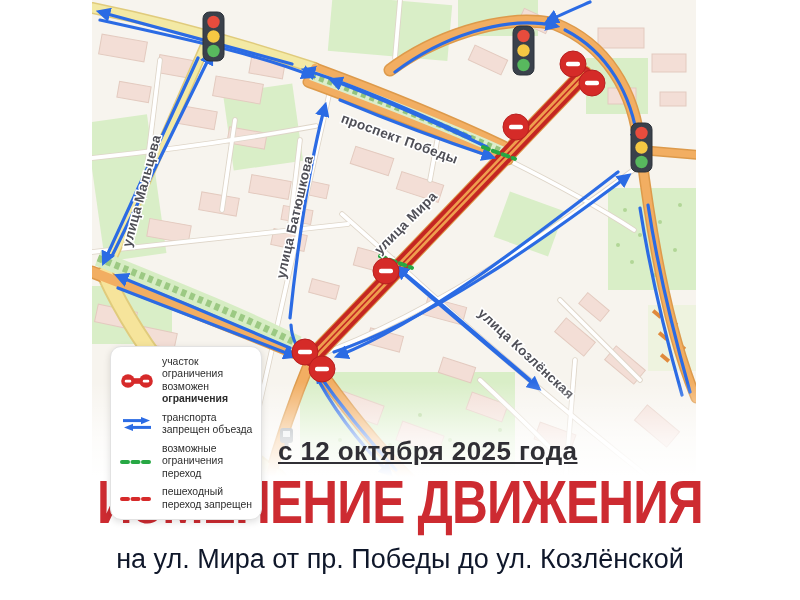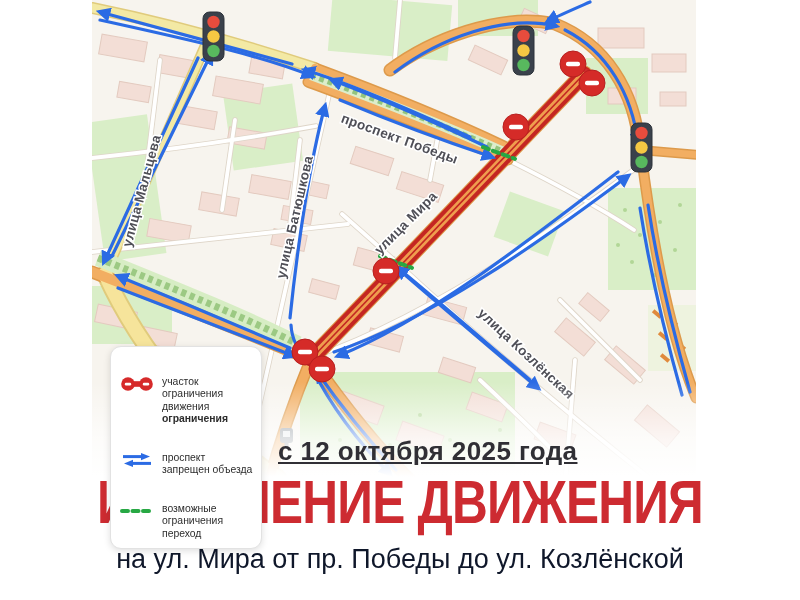--- a/index.html
+++ b/index.html
@@ -7,21 +7,21 @@
           font-family:"Liberation Sans",sans-serif;}
   .map-wrap{position:absolute;left:92px;top:0;width:604px;height:485px;}
   .map-wrap svg{display:block;}
   .fade{position:absolute;left:92px;top:382px;width:604px;height:103px;pointer-events:none;
         background:linear-gradient(to bottom,rgba(255,255,255,0) 0%,rgba(255,255,255,.72) 55%,#fff 92%);}
   
   .legend{position:absolute;left:110px;top:346px;width:152px;box-sizing:border-box;
           background:#fff;border:1.5px solid #e2e2e2;border-radius:11px;
           box-shadow:0 2px 7px rgba(0,0,0,.13);padding:9px 6px 8px 8px;
           display:flex;flex-direction:column;gap:6px;z-index:5;}
-  .legend-row{display:flex;gap:7px;margin-top:20px;}
+  .legend-row{display:flex;align-items:center;gap:7px;}
   .legend-icon{flex:0 0 36px;display:flex;justify-content:center;}
   .legend-text{font-size:10.4px;line-height:1.2;color:#2d2d2d;}
   .legend-text b{font-weight:bold;}
   
   .date-banner{position:absolute;left:278px;top:436px;font-size:26px;font-weight:bold;
                color:#302f35;letter-spacing:.4px;z-index:6;white-space:nowrap;text-decoration:underline;}
   
   .title{position:absolute;top:469px;left:0;width:800px;text-align:center;
          font-size:62px;line-height:1.05;font-weight:bold;letter-spacing:-1px;
          transform:scaleX(.8);transform-origin:400px 0;white-space:nowrap;}
@@ -288,43 +288,52 @@
       <span class="legend-icon">
         <svg width="36" height="16" viewBox="0 0 36 16">
           <rect x="9" y="5.2" width="18" height="5.6" fill="#d62a2a"></rect>
           <circle cx="9" cy="8" r="6.8" fill="#d62a2a"></circle>
           <circle cx="27" cy="8" r="6.8" fill="#d62a2a"></circle>
           <rect x="5.8" y="6.8" width="6.4" height="2.6" rx="1.2" fill="#fff"></rect>
           <rect x="23.8" y="6.8" width="6.4" height="2.6" rx="1.2" fill="#fff"></rect>
         </svg>
       </span>
       <span class="legend-text"><span>участок ограничения</span><br>
-        <span>движения </span><b>ограничения</b></span>
+        <span>возможен </span><b>ограничения</b></span>
     </div>
     <div class="legend-row">
       <span class="legend-icon">
         <svg width="36" height="16" viewBox="0 0 36 16">
           <path d="M4 4.6 H23" stroke="#2b6be4" stroke-width="3"></path>
           <path d="M22 1 L31 4.6 L22 8.2 Z" fill="#2b6be4"></path>
           <path d="M32 11.4 H13" stroke="#2b6be4" stroke-width="3"></path>
           <path d="M14 7.8 L5 11.4 L14 15 Z" fill="#2b6be4"></path>
         </svg>
       </span>
-      <span class="legend-text"><span>проспект</span><br>
+      <span class="legend-text"><span>транспорта</span><br>
         <span>запрещен объезда</span><b></b></span>
     </div>
     <div class="legend-row">
       <span class="legend-icon">
         <svg width="36" height="16" viewBox="0 0 36 16">
           <path d="M3 8 H33" stroke="#27a844" stroke-width="4" stroke-dasharray="6 4.5" stroke-linecap="round"></path>
         </svg>
       </span>
       <span class="legend-text"><span>возможные</span><br>
         <span>ограничения переход</span><b></b></span>
     </div>
+    <div class="legend-row">
+      <span class="legend-icon">
+        <svg width="36" height="16" viewBox="0 0 36 16">
+          <path d="M3 8 H33" stroke="#d62a2a" stroke-width="4" stroke-dasharray="6 4.5" stroke-linecap="round"></path>
+        </svg>
+      </span>
+      <span class="legend-text"><span>пешеходный</span><br>
+        <span>переход запрещен</span><b></b></span>
+    </div>
   </div>
 
   <div class="date-banner">с 12 октября 2025 года</div>
 
   <div class="title" style="color: rgb(205, 43, 49);">ИЗМЕНЕНИЕ ДВИЖЕНИЯ</div>
   <div class="subtitle">на ул. Мира от пр. Победы до ул. Козлёнской</div>
 
 </div>
 
 </body></html>

